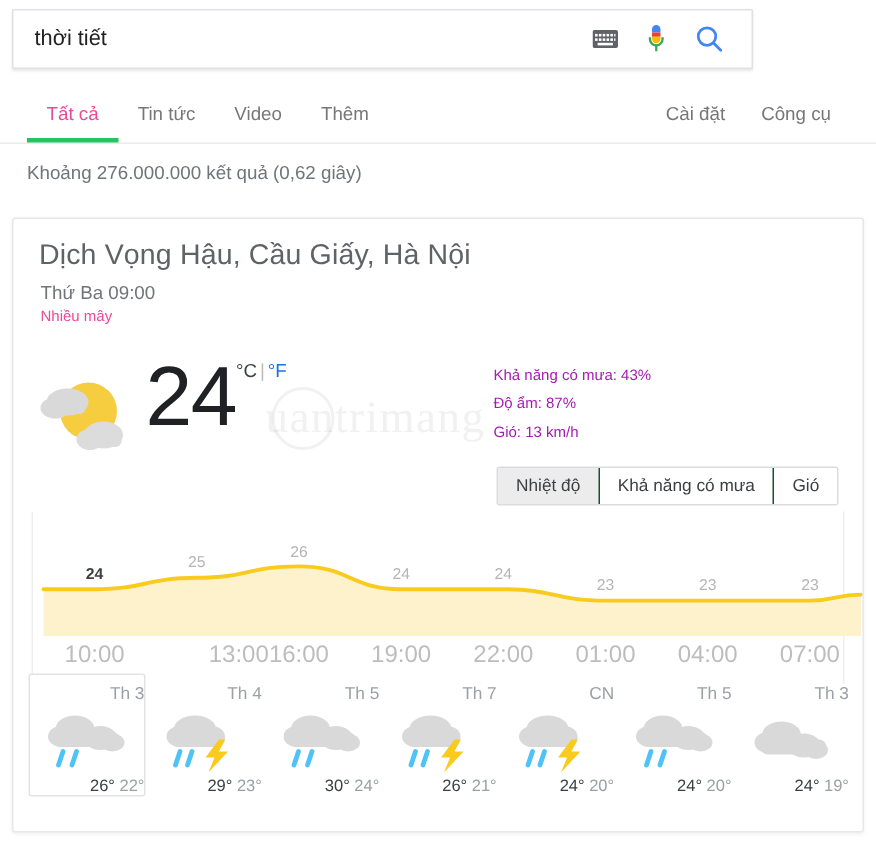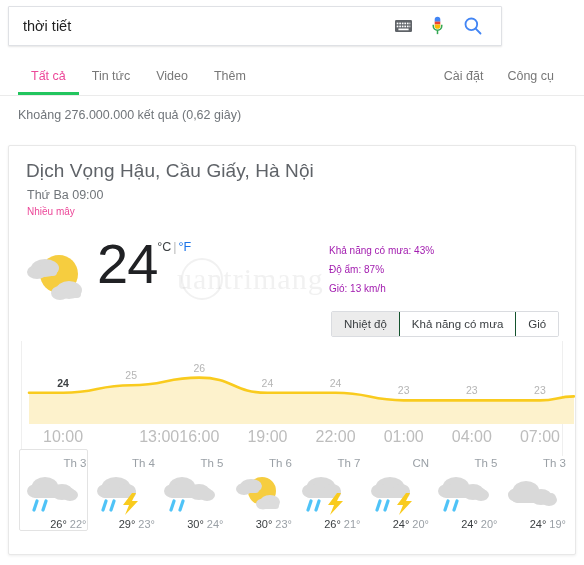--- a/index.html
+++ b/index.html
@@ -433,41 +433,20 @@
             <line x1="10" y1="28" x2="7" y2="37"></line>
               <line x1="19" y1="28" x2="16" y2="37"></line>
           </g>
         </svg>
       </div>
       <div class="day-temps">
         <span class="t-hi">30°</span><span class="t-lo">24°</span>
       </div>
     </div>
 
-    <div class="day">
-      <div class="day-name">Th 6</div>
-      <div class="day-icon">
-        <svg width="52" height="42" viewBox="0 0 52 42">
-          <circle cx="29" cy="18" r="14" fill="#f6cd3f"></circle>
-          <g fill="#d9d9d9">
-            <ellipse cx="18" cy="13" rx="11" ry="7"></ellipse>
-              <ellipse cx="11" cy="16" rx="8" ry="6"></ellipse>
-            <rect x="6" y="13" width="20" height="7" rx="3.5"></rect>
-          </g>
-          <g fill="#dcdcdc">
-            <ellipse cx="37" cy="29" rx="10" ry="7"></ellipse>
-              <ellipse cx="30" cy="31" rx="7" ry="5.5"></ellipse>
-            <rect x="26" y="29" width="20" height="7" rx="3.5"></rect>
-          </g>
-        </svg>
-      </div>
-      <div class="day-temps">
-        <span class="t-hi">30°</span><span class="t-lo">23°</span>
-      </div>
-    </div>
 
     <div class="day">
       <div class="day-name">Th 7</div>
       <div class="day-icon">
         <svg width="52" height="42" viewBox="0 0 52 42">
           <g fill="#d9d9d9">
             <ellipse cx="20" cy="13" rx="14" ry="9"></ellipse>
               <ellipse cx="10" cy="18" rx="9" ry="7"></ellipse>
             <ellipse cx="31" cy="18" rx="9" ry="7"></ellipse>
             <rect x="4" y="15" width="36" height="10" rx="5"></rect>

